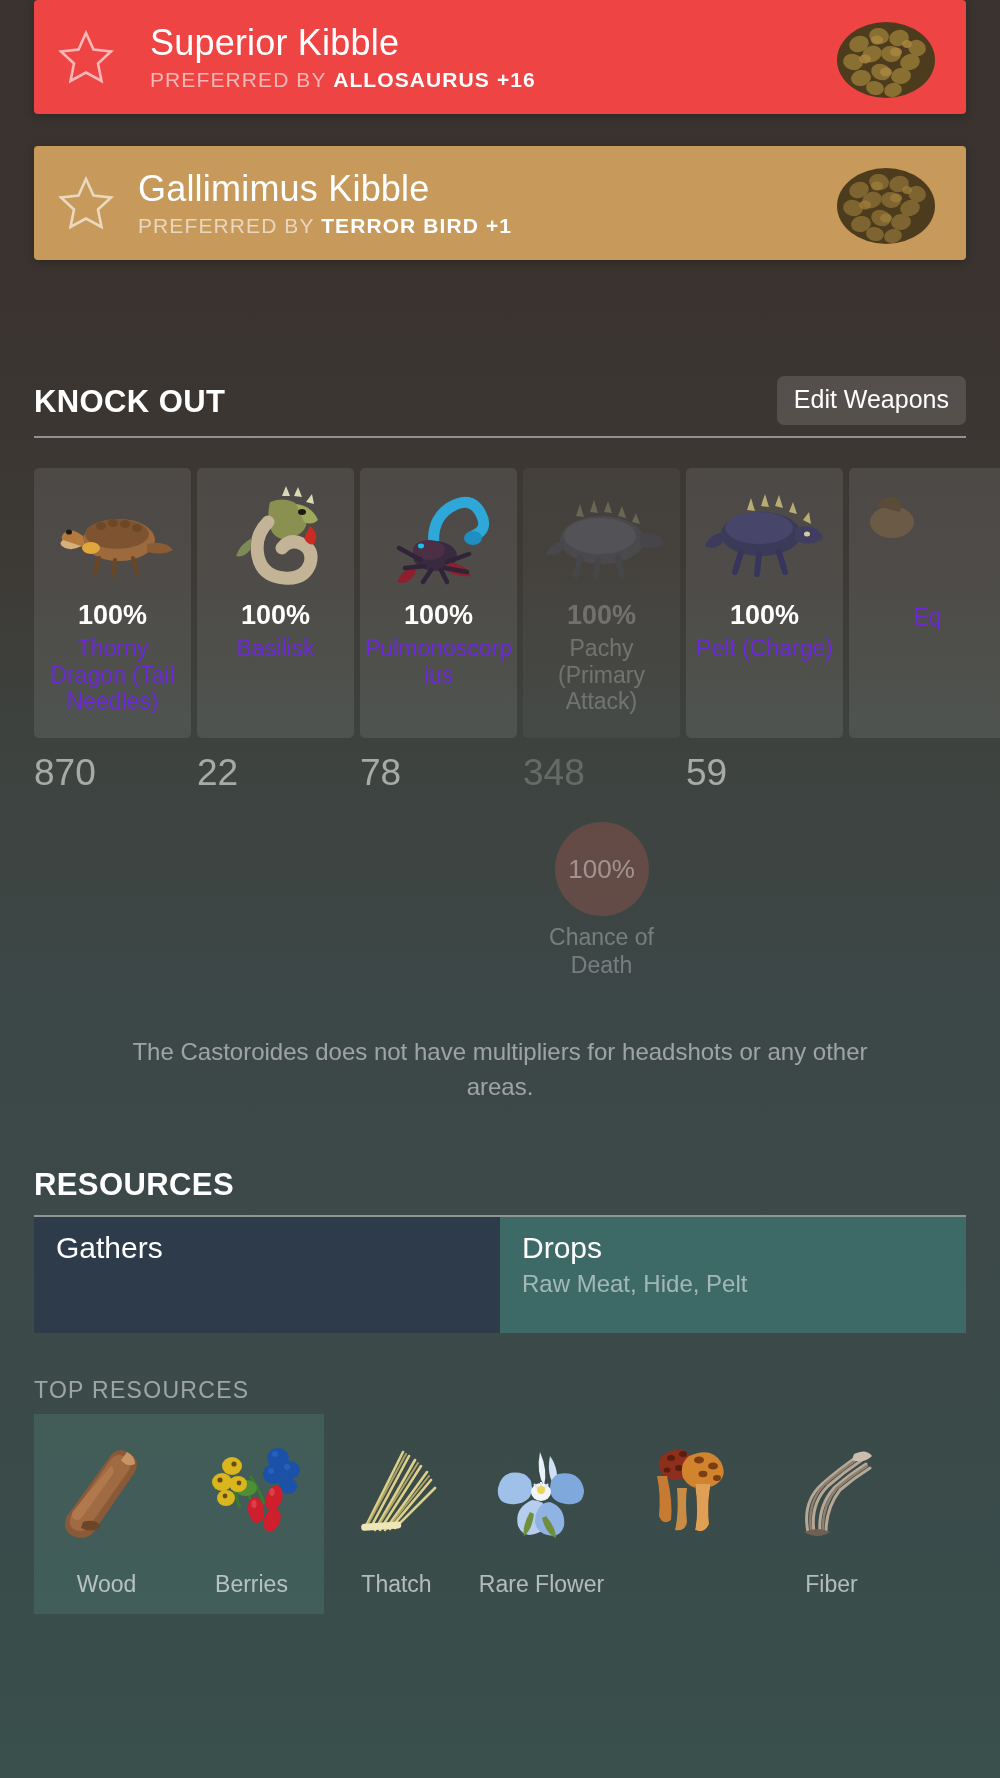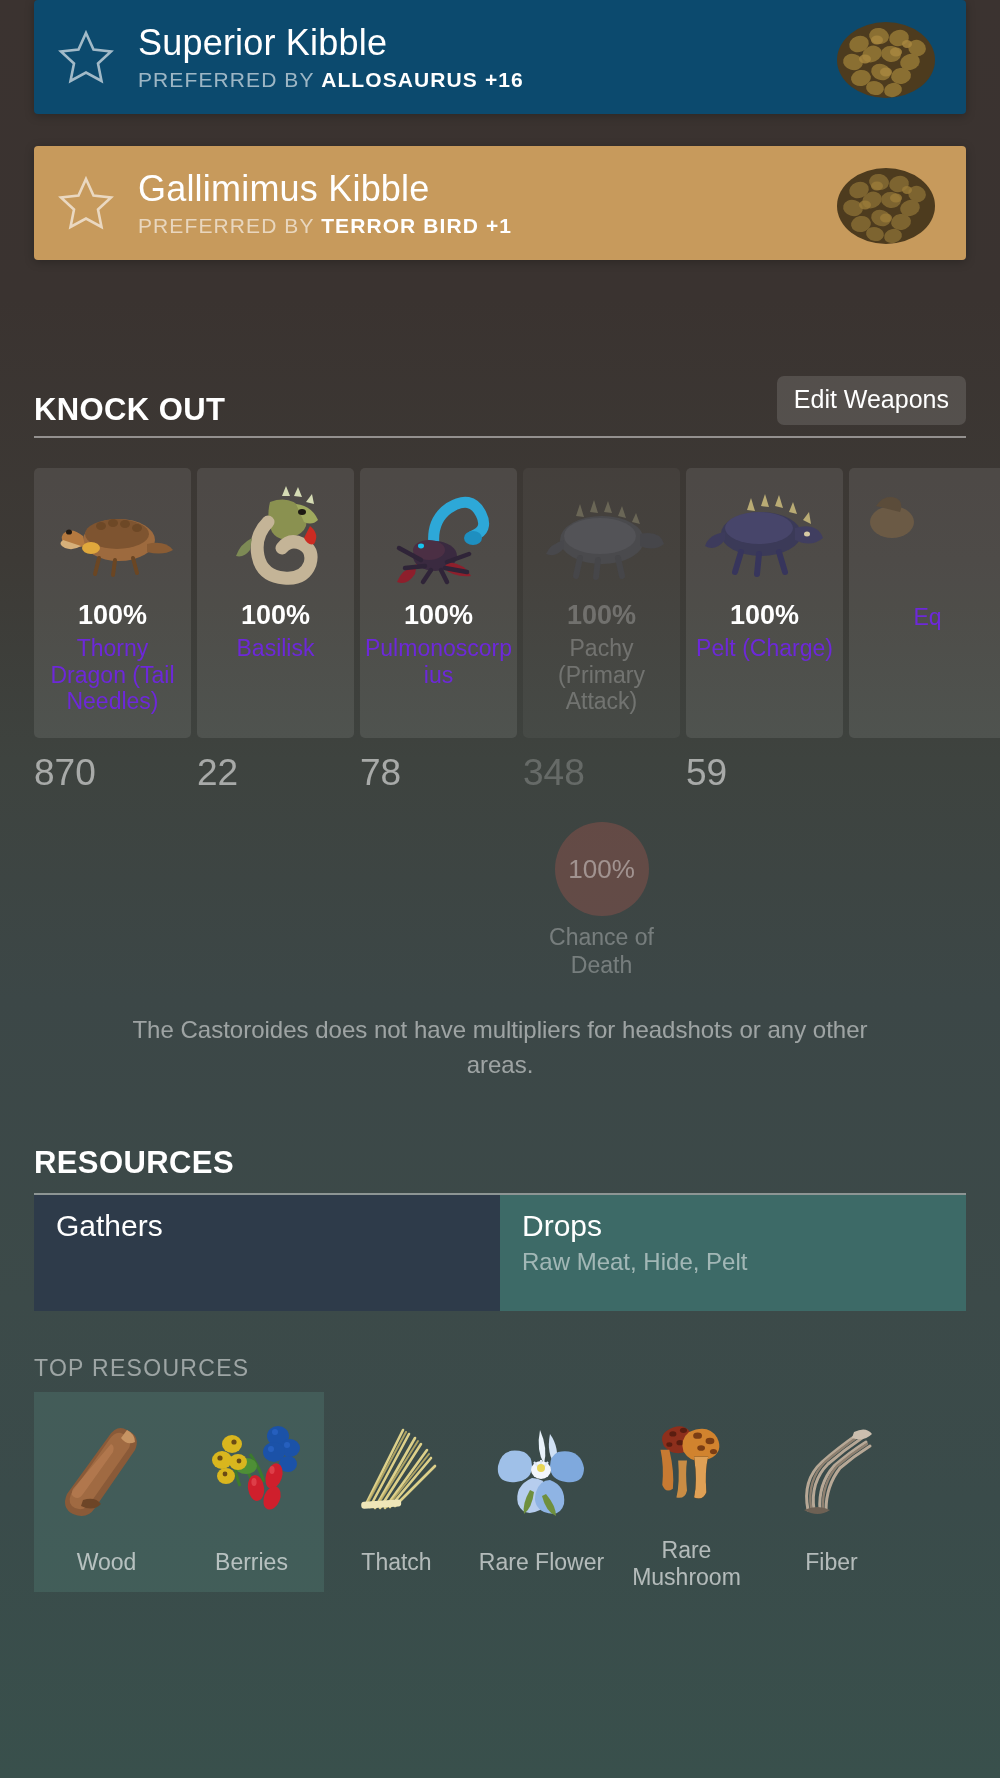--- a/index.html
+++ b/index.html
@@ -26,42 +26,42 @@
   .kibble-list { padding: 0 34px; }
   .kibble-card {
     position: relative;
     height: 114px;
     border-radius: 4px;
     display: flex;
     align-items: center;
     overflow: hidden;
     box-shadow: 0 2px 10px rgba(0,0,0,0.25);
   }
-  .kibble-card.purple { background: #0c4a6e; }
+  .kibble-card.purple { background: #ef4444; gap: 12px; }
   .kibble-card.tan { background: #c79a5c; margin-top: 32px; }
   .star-wrap { width: 104px; display: flex; justify-content: center; align-items: center; }
   .star-icon svg { display: block; }
   .kibble-texts { flex: 1; min-width: 0; }
   .kibble-title {
     font-size: 36px; font-weight: 400; color: #ffffff;
     letter-spacing: 0.2px; line-height: 1.1;
   }
   .kibble-sub {
     margin-top: 6px;
     font-size: 21px; letter-spacing: 1.1px; line-height: 1.1;
   }
   .kibble-sub .pref { color: rgba(255,255,255,0.60); }
   .kibble-sub .who { color: #ffffff; font-weight: 600; }
   .kibble-thumb { width: 160px; display: flex; justify-content: center; align-items: center; }
   .kibble-blob { width: 114px; height: 86px; }
 
   
   .section { padding: 0 34px; }
   .section-head {
-    display: flex; align-items: flex-end; justify-content: space-between;
+    display: flex; align-items: center; justify-content: space-between;
     padding-bottom: 8px;
     border-bottom: 2px solid rgba(255,255,255,0.45);
   }
   .section-title {
     font-size: 31px; font-weight: 700; color: #ffffff;
     letter-spacing: 0.4px;
   }
   .edit-btn {
     background: rgba(255,255,255,0.13);
     border: none; border-radius: 7px;
@@ -124,21 +124,21 @@
     display: flex; align-items: center; justify-content: center;
     color: rgba(255,255,255,0.40);
     font-size: 26px; font-weight: 500;
   }
   .death-label {
     margin-top: 8px; font-size: 23px;
     color: rgba(255,255,255,0.30); text-align: center; line-height: 1.2;
   }
 
   .ko-note {
-    margin-top: 34px;
+    margin-top: 56px;
     text-align: center;
     font-size: 24px;
     color: rgba(255,255,255,0.50);
     line-height: 1.45;
     padding: 0 70px;
   }
 
   
   .res-wrap { margin-top: 62px; }
   .res-tabs {
@@ -561,21 +561,20 @@
           <g fill="#7a3d14">
             <ellipse cx="66" cy="20" rx="5" ry="3.6"></ellipse>
             <ellipse cx="80" cy="26" rx="5" ry="3.6"></ellipse>
             <ellipse cx="70" cy="34" rx="4.4" ry="3.2"></ellipse>
             <ellipse cx="84" cy="38" rx="4" ry="3"></ellipse>
           </g>
           <path d="M62 44 q4 28 0 46 q10 4 14 -6 q-2 -24 2 -40z" fill="#e0a košice"></path>
           <path d="M62 44 q4 28 0 46 q10 4 14 -6 q-2 -24 2 -40z" fill="#dfa055"></path>
           <path d="M44 48 q2 26 -2 42 q10 2 12 -8 q-2 -20 0 -34z" fill="#c98c44"></path>
         </svg>
-        <div class="top-res-name">Rare Mushroom</div>
       </div>
 
       <div class="top-res-item">
         <svg class="top-res-icon" viewBox="0 0 108 104">
           <g stroke="#b7a896" stroke-width="3" fill="none" stroke-linecap="round">
             <path d="M30 92 q-6 -30 14 -48 q16 -14 36 -28"></path>
             <path d="M36 92 q-4 -28 14 -46 q16 -14 34 -26"></path>
             <path d="M42 92 q-2 -26 14 -44 q16 -14 32 -24"></path>
             <path d="M48 92 q0 -24 14 -42 q14 -12 30 -22"></path>
           </g>

